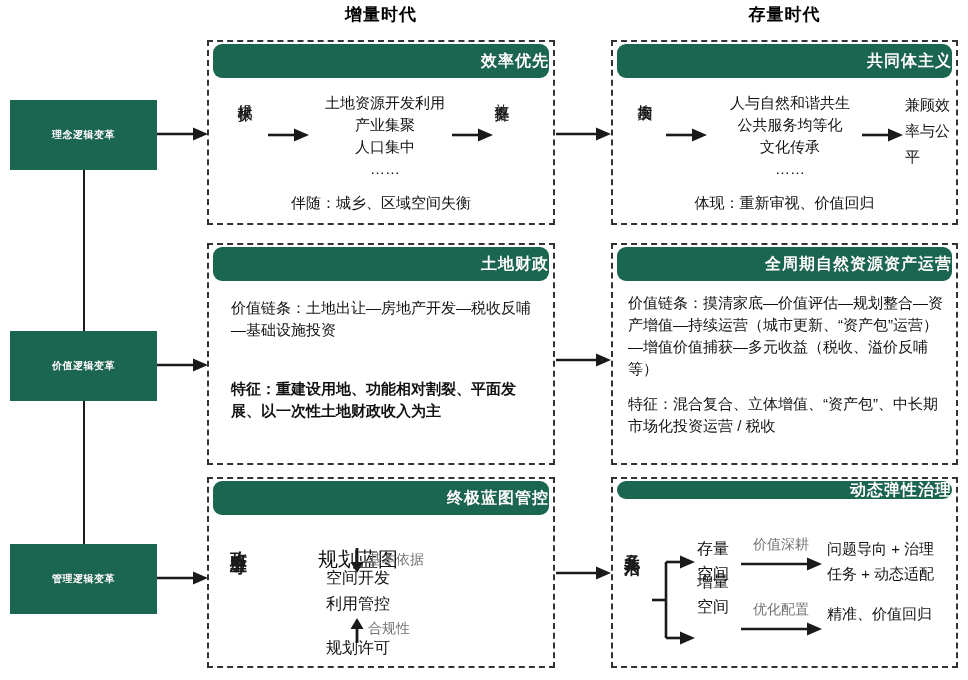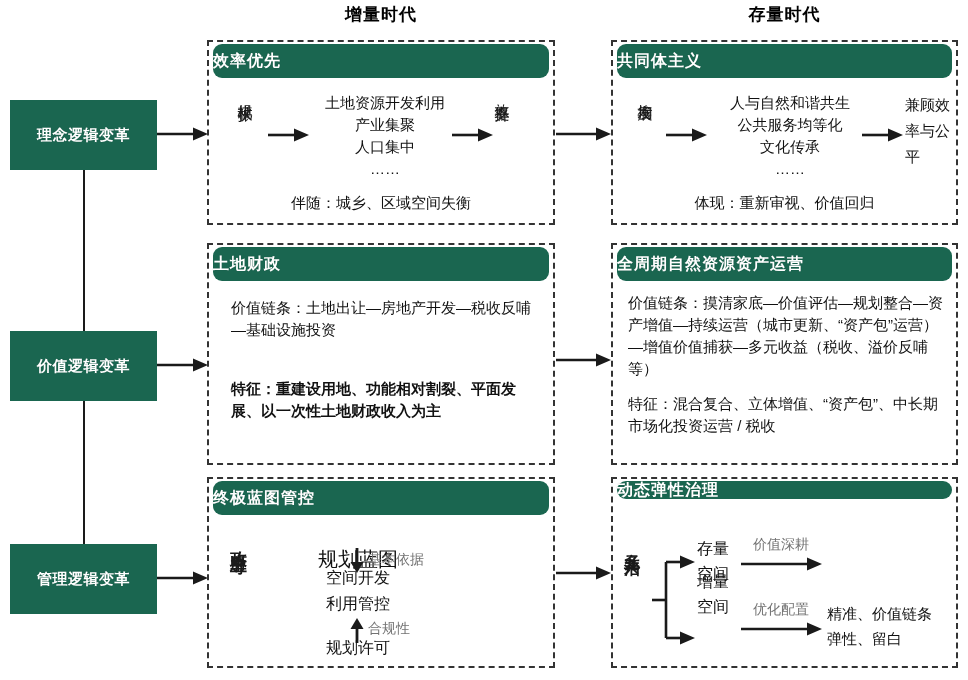--- a/index.html
+++ b/index.html
@@ -14,32 +14,32 @@
   
   .col-title{
     font-size:17px;font-weight:bold;color:#000;text-align:center;
     letter-spacing:1px;line-height:22px;
   }
 
   
   .stage-box{
     background:#1a6650;color:#ffffff;
     display:flex;align-items:center;justify-content:center;
-    font-size:15px;font-weight:bold;letter-spacing:.5px;
+    font-size:10px;font-weight:bold;letter-spacing:.5px;
     text-shadow:0 0 1px rgba(0,0,0,.25);
   }
 
   
   .panel{
     border:2px dashed #333;background:#fff;box-sizing:border-box;
   }
   .panel-head{
     position:absolute;background:#1a6650;border-radius:9px;
     color:#fff;font-size:16px;font-weight:bold;letter-spacing:1px;
-    display:flex;align-items:center;justify-content:flex-start;
+    display:flex;align-items:center;justify-content:flex-end;
     text-shadow:0 0 1px rgba(0,0,0,.25);
   }
 
   
   .ptext{font-size:15px;line-height:22px;color:#111;}
   .ptext-sm{font-size:14px;line-height:21px;color:#737373;}
   .vtext{
     writing-mode:vertical-rl;text-orientation:upright;
     font-size:15px;line-height:19px;letter-spacing:1px;
   }
@@ -246,30 +246,33 @@
     <div>存量</div>
     <div>空间</div>
   </div>
   <div class="abs ptext-sm ctr" style="left:738px;top:534px;width:86px;">价值深耕</div>
   <div class="abs" style="left:741px;top:556px;">
     <svg width="82" height="16" viewBox="0 0 82 16">
       <line x1="0" y1="8" x2="68" y2="8" stroke="#1a1a1a" stroke-width="2.6"></line>
       <polygon points="66,1.5 81,8 66,14.5" fill="#1a1a1a"></polygon>
     </svg>
   </div>
+  <div class="abs ptext" style="left:827px;top:536px;width:128px;line-height:25px;font-size:15px;">
+    <div>问题导向 + 治理</div>
+    <div>任务 + 动态适配</div>
+  </div>
 
   <div class="abs ptext ctr" style="left:687px;top:569px;width:52px;line-height:25px;font-size:16px;">
     <div>增量</div>
     <div>空间</div>
   </div>
   <div class="abs ptext-sm ctr" style="left:738px;top:599px;width:86px;">优化配置</div>
   <div class="abs" style="left:741px;top:621px;">
     <svg width="82" height="16" viewBox="0 0 82 16">
       <line x1="0" y1="8" x2="68" y2="8" stroke="#1a1a1a" stroke-width="2.6"></line>
       <polygon points="66,1.5 81,8 66,14.5" fill="#1a1a1a"></polygon>
     </svg>
   </div>
   <div class="abs ptext" style="left:827px;top:601px;width:128px;line-height:25px;font-size:15px;">
-    <div>精准、价值链条</div>
-    <div>弹性、留白</div>
+    <div>精准、价值回归</div>
   </div>
 
 </div>
 
 </body></html>

